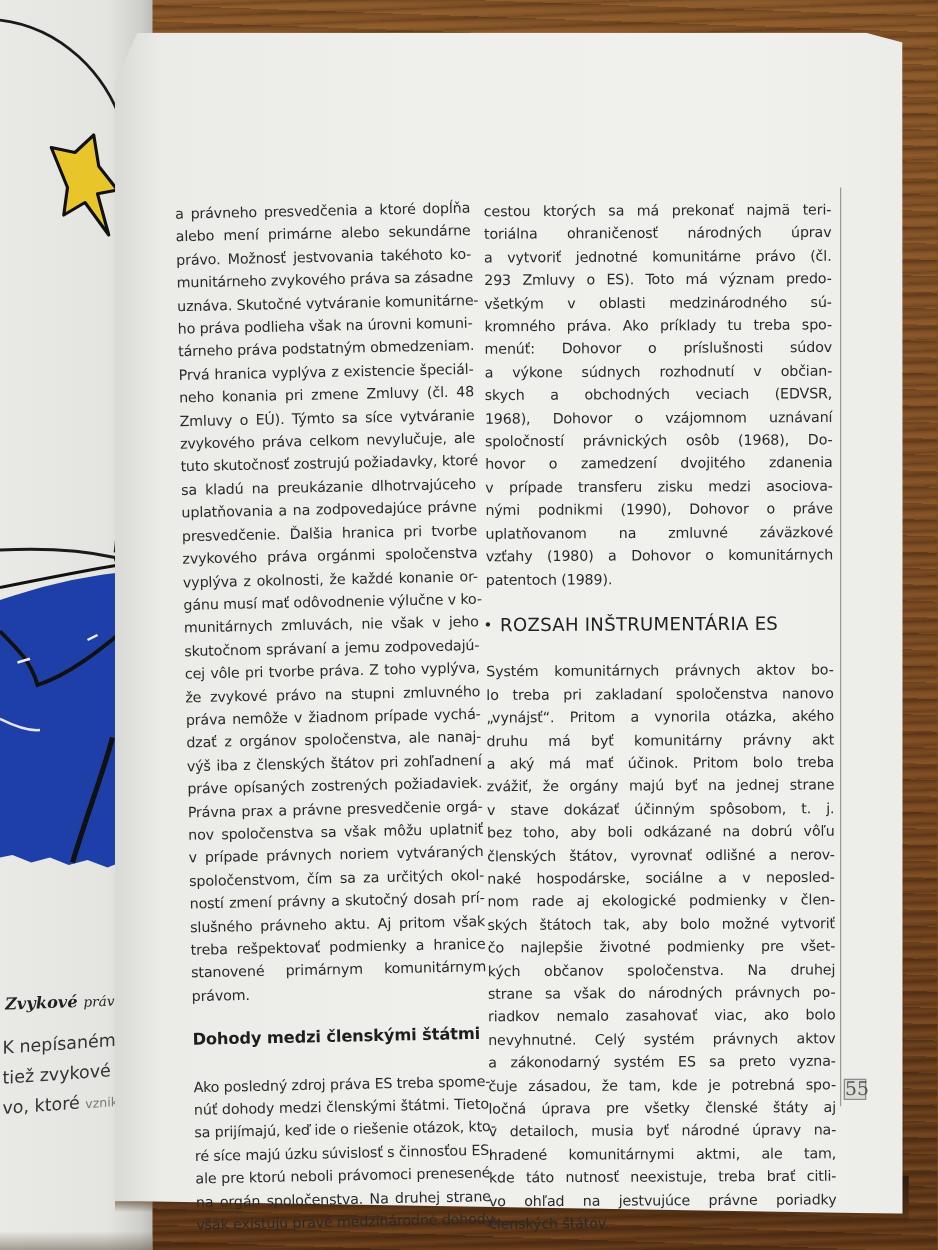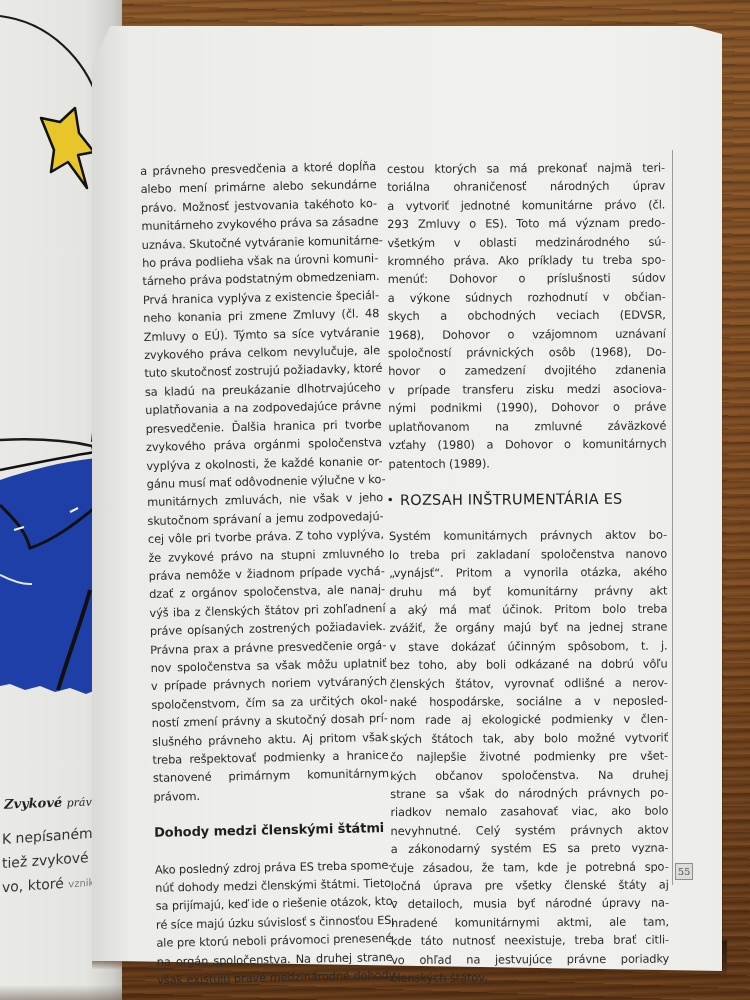--- a/index.html
+++ b/index.html
@@ -54,21 +54,21 @@
     color:#1e1e1e; margin:18px 0 18px 0; text-align:left;
   }
   .h-section {
     font-family:"DejaVu Sans", sans-serif; font-size:14.5px; color:#222;
     margin:18px 0 18px -2px; letter-spacing:0.2px; text-align:left;
   }
   .bullet { font-size:12px; margin-right:6px; vertical-align:1px; }
   .page-number {
     position:absolute; left:675px; top:863px; width:16px; height:15px;
     border:1px solid #8c8c88; background:#dcdcd8; color:#555;
-    font-family:"DejaVu Serif", serif; font-size:10px; line-height:15px; text-align:center;
+    font-family:"DejaVu Serif", serif; font-size:15px; line-height:15px; text-align:center;
   }
   .side-caption {
     position:absolute; left:4px; top:795px; font-family:"DejaVu Serif", serif;
     font-style:italic; font-weight:bold; font-size:13px; color:#222;
     transform:rotate(-2deg);
   }
   .side-caption .small { font-weight:normal; font-size:11px; }
   .side-text {
     position:absolute; left:2px; top:828px; width:120px;
     font-family:"DejaVu Sans", sans-serif; font-size:14px; line-height:23px; color:#333;

